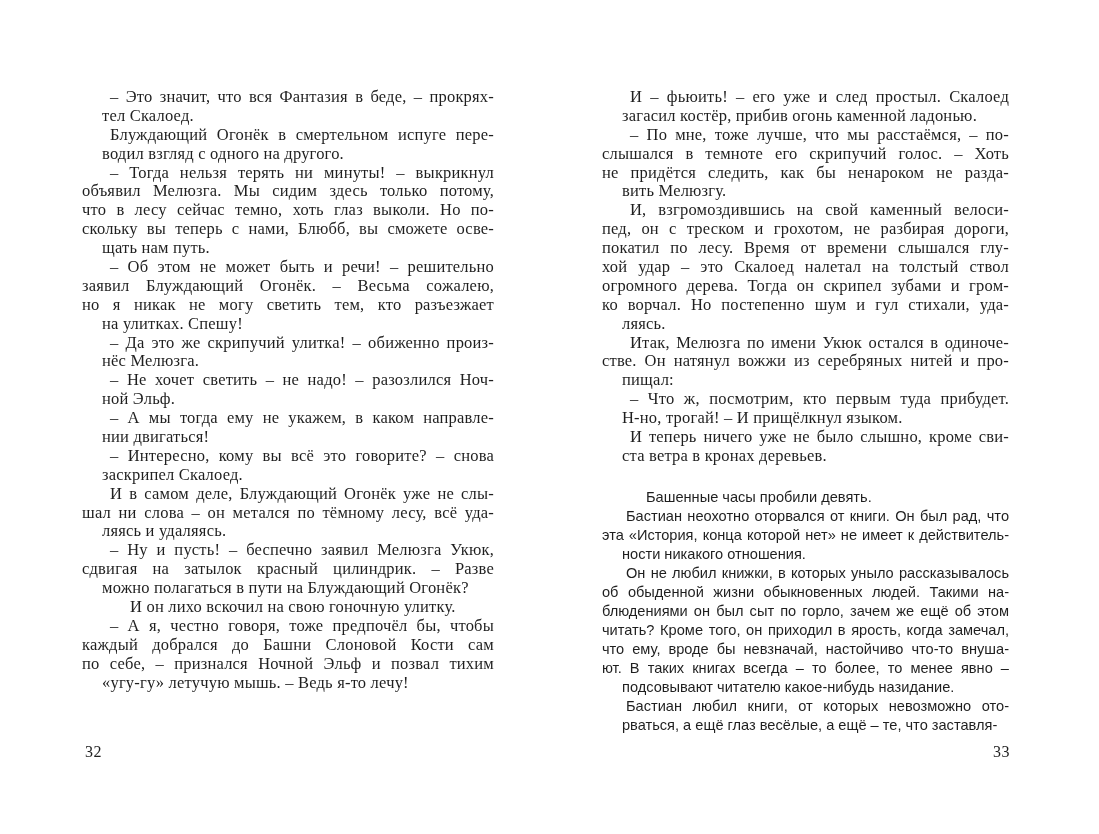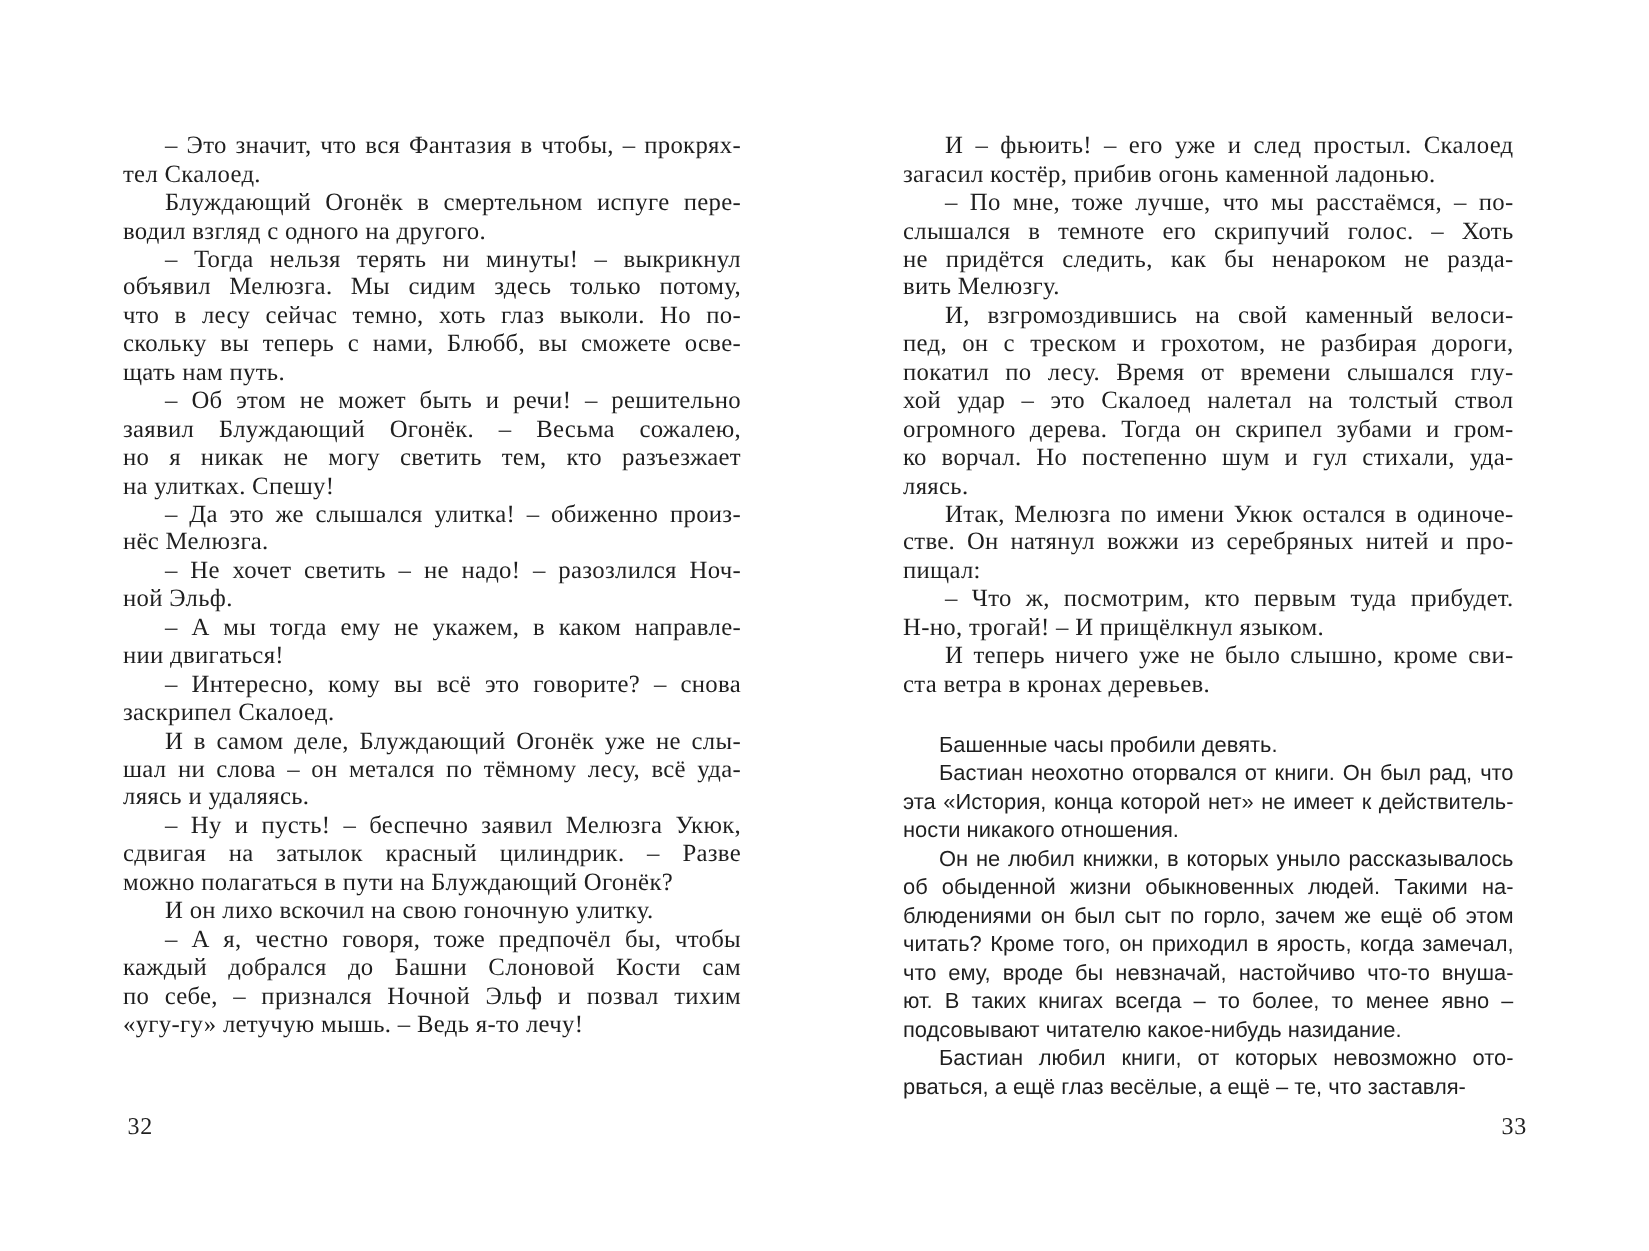--- a/index.html
+++ b/index.html
@@ -32,57 +32,57 @@
     letter-spacing: 0.2px;
   }
   .line.sans {
     font-family: "Liberation Sans", sans-serif;
     font-size: 14.6px;
     line-height: 19px;
     height: 19px;
   }
   .line.first.serif { padding-left: 28px; }
   .line.first.sans  { padding-left: 24px; }
-  .line.last { text-align-last: left; }
+  .line.last { text-align-last: left; margin-left: 20px; }
 
   .para-gap { height: 22px; }
 
   .folio {
     position: absolute;
     font-family: "Liberation Serif", serif;
     font-size: 16px;
     color: #1f1f1f;
     letter-spacing: 0.5px;
   }
   .folio-left  { left: 85px; top: 743px; }
-  .folio-right { left: 985px; top: 743px; width: 33px; text-align: right; }
+  .folio-right { left: 985px; top: 743px; width: 33px; text-align: center; }
 </style>
 </head>
 <body>
 
 <div class="spread">
 
   <section class="page page-left"></section>
   <section class="page page-right"></section>
 
   <div class="text-column left">
-      <div class="line serif first">– Это значит, что вся Фантазия в чтобы, – прокрях-</div>
+      <div class="line serif first">– Это значит, что вся Фантазия в беде, – прокрях-</div>
       <div class="line serif last">тел Скалоед.</div>
       <div class="line serif first">Блуждающий Огонёк в смертельном испуге пере-</div>
       <div class="line serif last">водил взгляд с одного на другого.</div>
       <div class="line serif first">– Тогда нельзя терять ни минуты! – выкрикнул</div>
       <div class="line serif">объявил Мелюзга. Мы сидим здесь только потому,</div>
       <div class="line serif">что в лесу сейчас темно, хоть глаз выколи. Но по-</div>
       <div class="line serif">скольку вы теперь с нами, Блюбб, вы сможете осве-</div>
       <div class="line serif last">щать нам путь.</div>
       <div class="line serif first">– Об этом не может быть и речи! – решительно</div>
       <div class="line serif">заявил Блуждающий Огонёк. – Весьма сожалею,</div>
       <div class="line serif">но я никак не могу светить тем, кто разъезжает</div>
       <div class="line serif last">на улитках. Спешу!</div>
-      <div class="line serif first">– Да это же слышался улитка! – обиженно произ-</div>
+      <div class="line serif first">– Да это же скрипучий улитка! – обиженно произ-</div>
       <div class="line serif last">нёс Мелюзга.</div>
       <div class="line serif first">– Не хочет светить – не надо! – разозлился Ноч-</div>
       <div class="line serif last">ной Эльф.</div>
       <div class="line serif first">– А мы тогда ему не укажем, в каком направле-</div>
       <div class="line serif last">нии двигаться!</div>
       <div class="line serif first">– Интересно, кому вы всё это говорите? – снова</div>
       <div class="line serif last">заскрипел Скалоед.</div>
       <div class="line serif first">И в самом деле, Блуждающий Огонёк уже не слы-</div>
       <div class="line serif">шал ни слова – он метался по тёмному лесу, всё уда-</div>
       <div class="line serif last">ляясь и удаляясь.</div>

